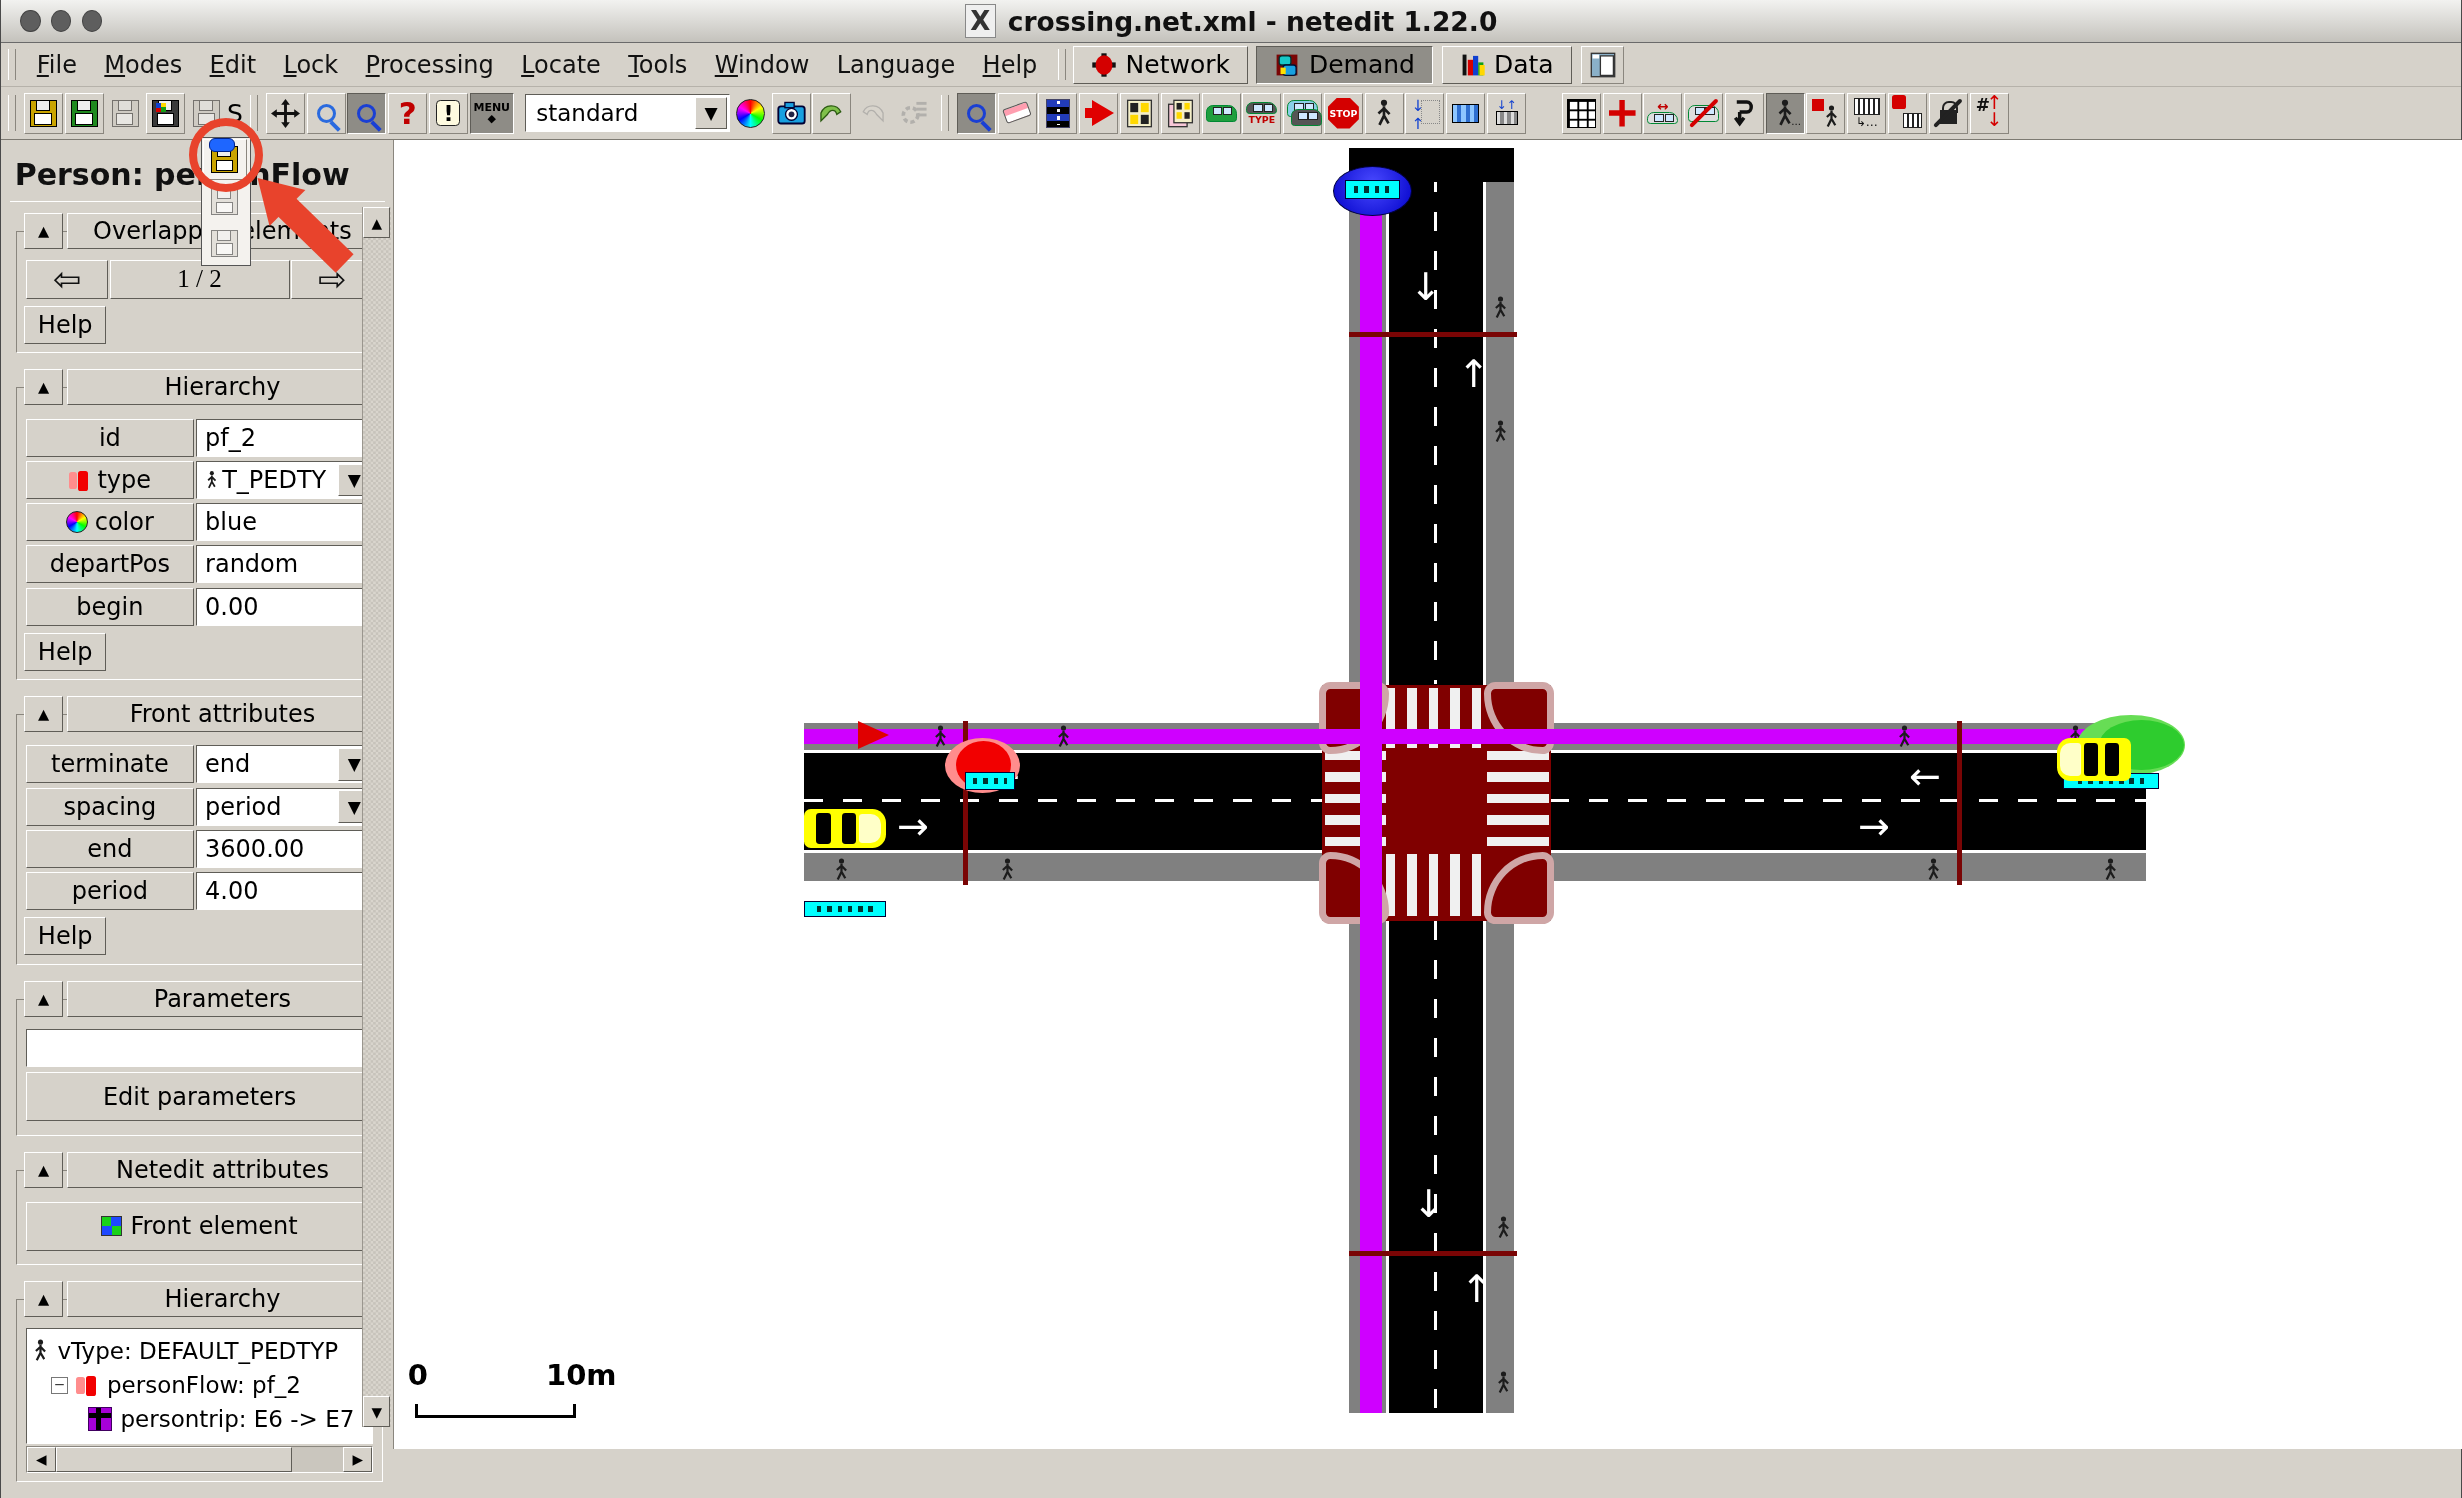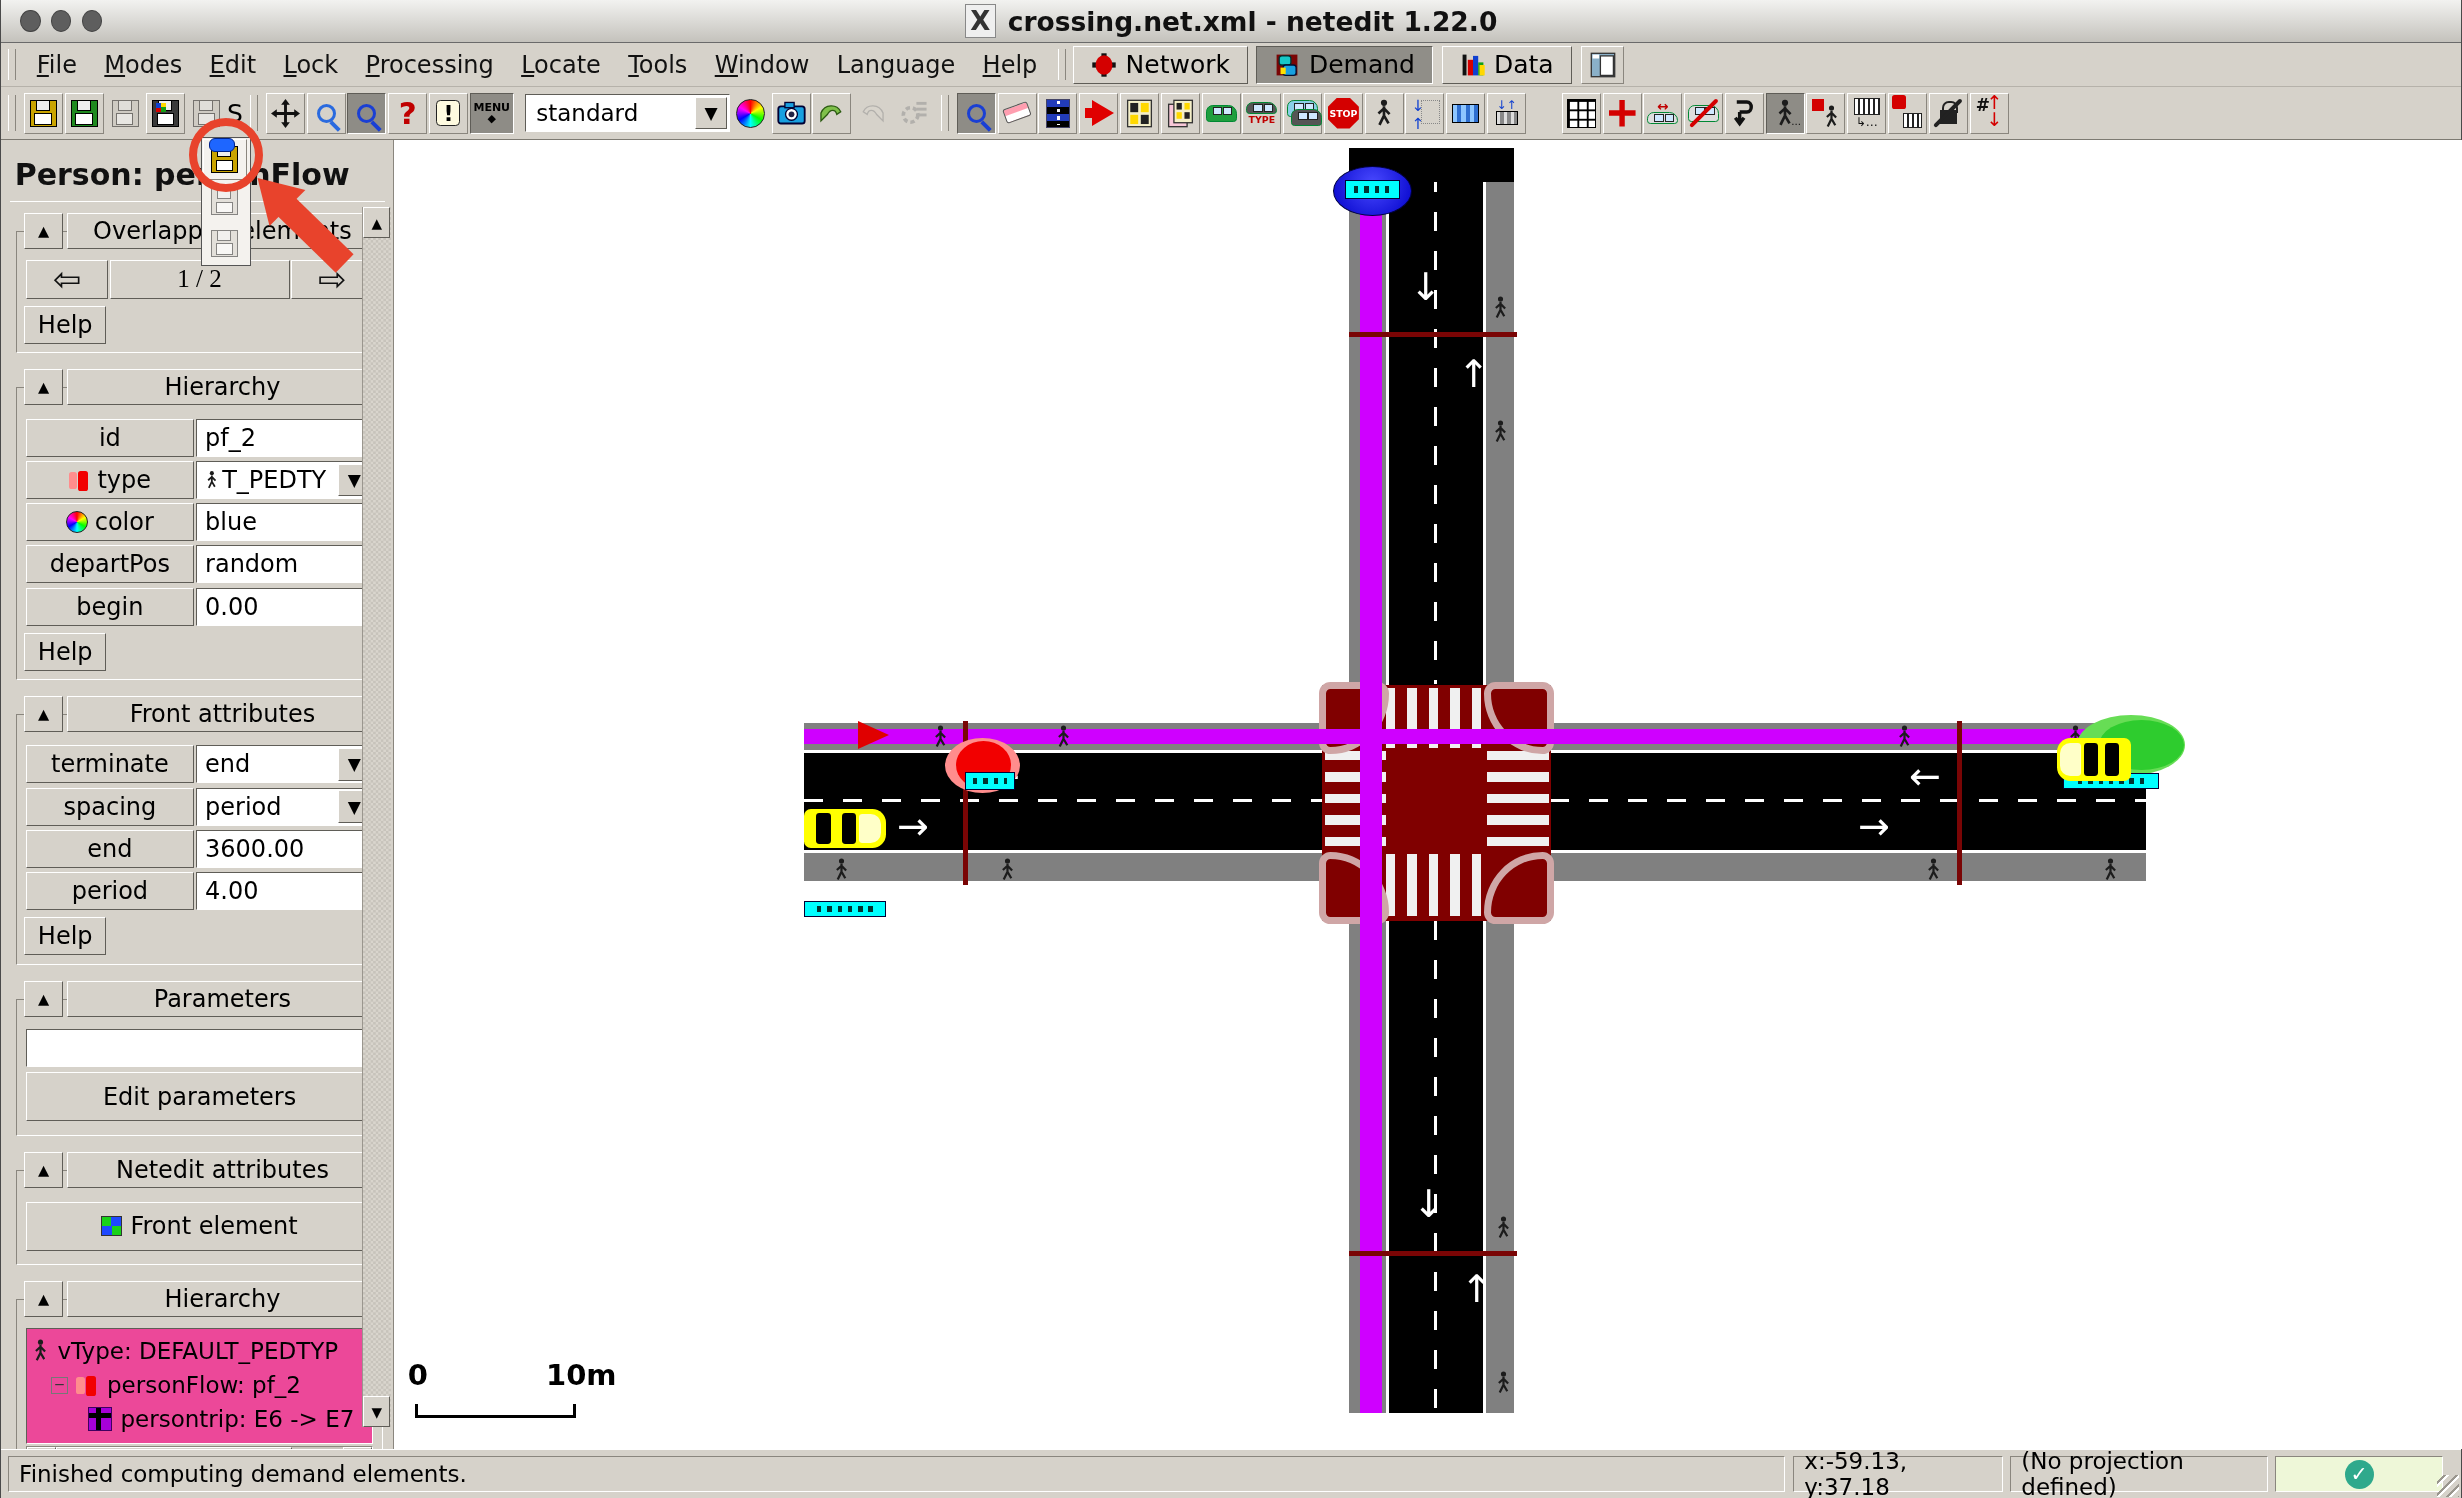--- a/index.html
+++ b/index.html
@@ -87,21 +87,21 @@
     background:#d6d2ca; border:1.7px solid; border-color:#ffffff #5f5d57 #5f5d57 #ffffff; }
   .attr-value { flex:1; margin-left:1.7px; background:#fff; border:1.7px solid; border-color:#5f5d57 #fff #fff #5f5d57;
     font-size:24px; display:flex; align-items:center; padding-left:8.5px; position:relative; overflow:hidden; white-space:nowrap; }
   .helpbtn { width:82px; height:38px; font-size:24px; display:flex; align-items:center; justify-content:center; margin-top:6.8px; }
   .navrow { display:flex; gap:1.7px; margin:1.7px; height:39px; }
   .navarrow { width:82px; display:flex; align-items:center; justify-content:center; font-size:34px; color:#111; }
   .navcount { flex:1; display:flex; align-items:center; justify-content:center; font-size:25px;font-family:Liberation Serif, serif; }
   .wide-btn { height:49px; display:flex; align-items:center; justify-content:center; gap:8.5px; font-size:24px; margin:5.1px 1.7px; }
   .param-input { height:38px; background:#fff; border:1.7px solid; border-color:#5f5d57 #fff #fff #5f5d57; margin:3.4px 1.7px; }
   .checkersq { width:20.5px; height:20.5px; background:conic-gradient(#1e48ff 0 25%,#19d219 0 50%,#1e48ff 0 75%,#19d219 0); border:0.9px solid #333; }
-  .tree { background:#ec4899; border:1.7px solid; border-color:#5f5d57 #fff #fff #5f5d57; margin:1.7px; height:116px; overflow:hidden; padding:5.1px 0 0 5.1px; }
+  .tree { background:#ffffff; border:1.7px solid; border-color:#5f5d57 #fff #fff #5f5d57; margin:1.7px; height:116px; overflow:hidden; padding:5.1px 0 0 5.1px; }
   .tree-row { display:flex; align-items:center; gap:8.5px; font-size:23px; height:34px; white-space:nowrap; }
   .redpersons { width:22px; height:22px; position:relative; }
   .redpersons::before { content:""; position:absolute; left:0; top:3.4px; width:8.5px; height:17px; background:#ff8d8d; border-radius:2.6px; }
   .redpersons::after { content:""; position:absolute; left:9.4px; top:1.7px; width:10.3px; height:20.5px; background:#f20000; border-radius:2.6px; }
   .routechip { width:24px; height:24px; background:#a600d8; border:0.9px solid #400060;
     background-image:linear-gradient(transparent 5.1px,#000 5.1px 10.3px,transparent 10.3px),linear-gradient(90deg,transparent 6.8px,#000 6.8px 12px,transparent 12px); }
   .hscroll { display:flex; margin:0 1.7px; height:27px; border:1.7px solid; border-color:#8a867e #fff #fff #8a867e; background:#cac6be; }
   .hsbtn { width:29px; display:flex; align-items:center; justify-content:center; font-size:13.7px; }
   .hsthumb { flex:1; margin-right:51px; }
   .vscroll { position:absolute; right:1.7px; top:67px; bottom:22px; width:29px;
@@ -706,32 +706,15 @@
       <span class="abs" style="left:3.4px;top:5.1px;width:20.5px;height:32.5px;background:#ffffc8;border-radius:10.3px 3.4px 3.4px 10.3px"></span>
       <span class="abs" style="left:27px;top:5.1px;width:13.7px;height:32.5px;background:#000;border-radius:3.4px"></span>
       <span class="abs" style="left:48px;top:5.1px;width:13.7px;height:32.5px;background:#000;border-radius:3.4px"></span>
     </div>
 
     <span class="abs scaletxt" style="left:13.7px;top:1218px">0</span>
     <span class="abs scaletxt" style="left:152px;top:1218px">10m</span>
     <div class="abs" style="left:20.5px;top:1264px;width:161px;height:13.7px;border-left:3.4px solid #000;border-right:3.4px solid #000;border-bottom:3.4px solid #000"></div>
   </div>
 
-  <div class="statusbar">
-    <div class="sbox" style="left:6.8px;width:1777px">
-      <span>Finished computing demand elements.</span>
-    </div>
-    <div class="sbox" style="left:1792px;width:210px;justify-content:center">
-      <span>x:-59.13, y:37.18</span>
-    </div>
-    <div class="sbox" style="left:2009px;width:258px;justify-content:center">
-      <span>(No projection defined)</span>
-    </div>
-    <div class="sbox" style="left:2274px;width:168px;justify-content:center;background:#eef7d8">
-      <span class="okcircle">
-          <span>✓</span>
-        </span>
-    </div>
-    <div class="gripcorner"></div>
-  </div>
 
 </div>
 
 
 </body></html>

